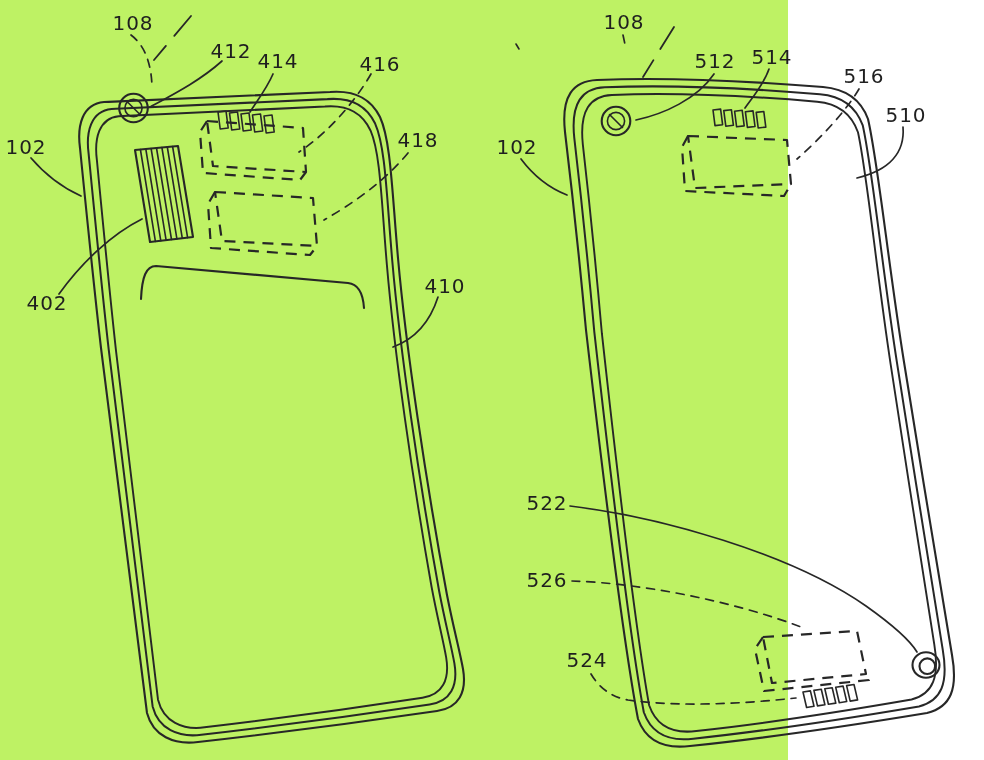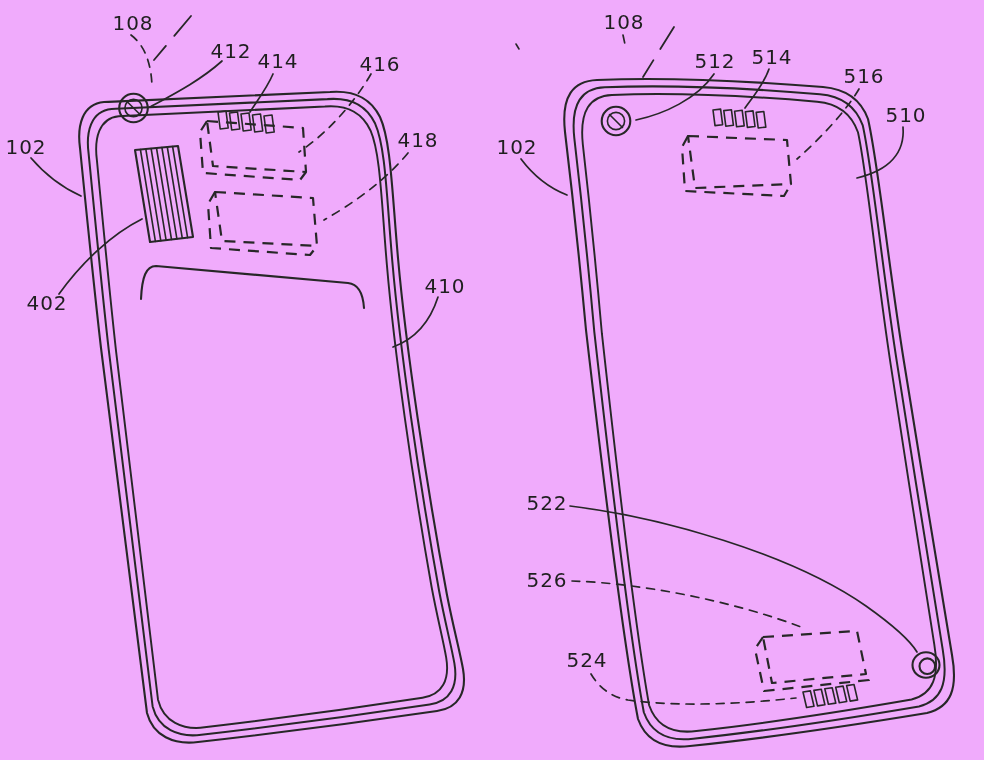--- a/index.html
+++ b/index.html
@@ -5,23 +5,23 @@
   html, body {
     margin: 0;
     padding: 0;
     background: #ffffff;
     width: 984px;
     height: 760px;
     overflow: hidden;
     font-family: "DejaVu Sans", sans-serif;
   }
   .figure-wrap {
-    width: 984px;
+    width: 788px;
     height: 760px;
-    background: #f0abfc;
+    background: #bef264;
   }
   svg { display: block; }
   .ln   { fill: none; stroke: #272727; stroke-width: 2.1; stroke-linecap: round; stroke-linejoin: round; }
   .ln-thin { fill: none; stroke: #272727; stroke-width: 1.6; stroke-linecap: round; stroke-linejoin: round; }
   .leader { fill: none; stroke: #272727; stroke-width: 1.7; stroke-linecap: round; }
   .leader-dash { fill: none; stroke: #272727; stroke-width: 1.7; stroke-linecap: round; stroke-dasharray: 8 7; }
   .module-dash { fill: none; stroke: #272727; stroke-width: 2.2; stroke-linecap: butt; stroke-linejoin: round; stroke-dasharray: 11 8; }
   .diag-dash { fill: none; stroke: #272727; stroke-width: 1.8; stroke-linecap: round; stroke-dasharray: 26 13; }
   .ref-label {
     fill: #1f1f1f;

